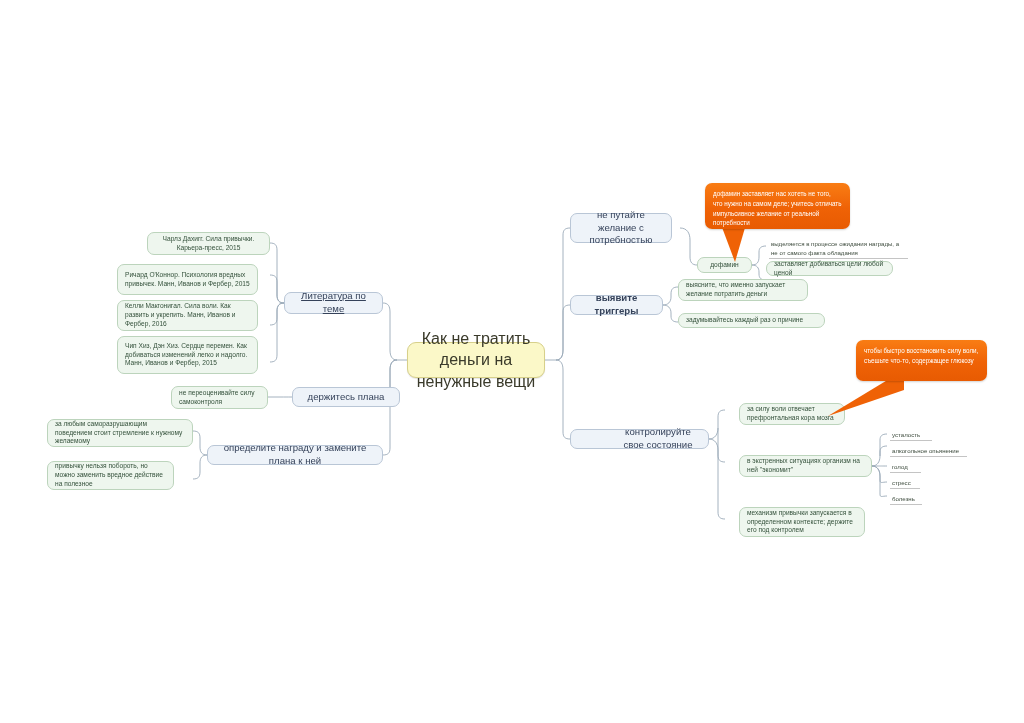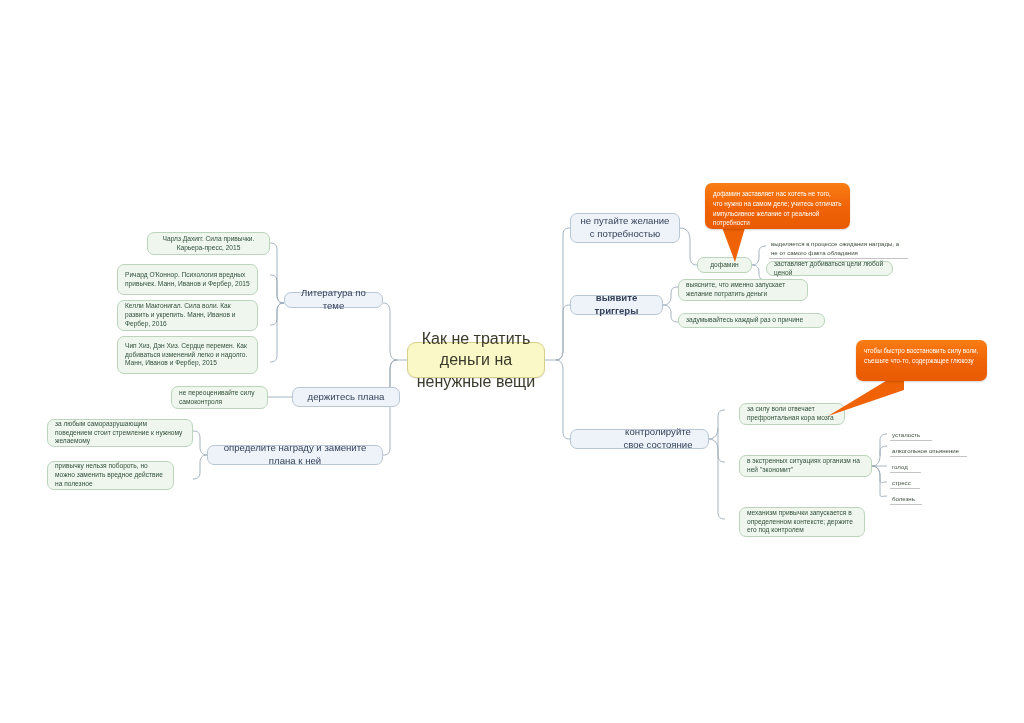--- a/index.html
+++ b/index.html
@@ -131,21 +131,21 @@
       <path d="M872,466 C877,466 880,466 880,466 L880,466 C880,466 882,466 887,466"></path>
       <path d="M872,466 C877,466 880,470 880,476 L880,480 C880,484 882,482 887,482"></path>
       <path d="M872,466 C877,466 880,470 880,476 L880,494 C880,498 882,496 887,496"></path>
     </g>
   </svg>
 
   <div class="node root" style="left:407px;top:342px;width:138px;height:36px;">
     <span>Как не тратить деньги на ненужные вещи</span>
   </div>
 
-  <div class="node lvl1" style="left:284px;top:292px;width:99px;height:16px;">
+  <div class="node lvl1" style="left:284px;top:292px;width:99px;height:22px;text-decoration:underline;">
     <span>Литература по теме</span>
   </div>
 
   <div class="node lvl2 center" style="left:147px;top:232px;width:123px;height:23px;">
     <span>Чарлз Дахигг. Сила привычки. Карьера-пресс, 2015</span>
   </div>
   <div class="node lvl2" style="left:117px;top:264px;width:141px;height:31px;">
     <span>Ричард О'Коннор. Психология вредных привычек. Манн, Иванов и Фербер, 2015</span>
   </div>
   <div class="node lvl2" style="left:117px;top:300px;width:141px;height:31px;">
@@ -165,21 +165,21 @@
   <div class="node lvl1" style="left:207px;top:445px;width:176px;height:20px;">
     <span>определите награду и замените плана к ней</span>
   </div>
   <div class="node lvl2" style="left:47px;top:419px;width:146px;height:28px;">
     <span>за любым саморазрушающим поведением стоит стремление к нужному желаемому</span>
   </div>
   <div class="node lvl2" style="left:47px;top:461px;width:127px;height:29px;">
     <span>привычку нельзя побороть, но можно заменить вредное действие на полезное</span>
   </div>
 
-  <div class="node lvl1" style="left:570px;top:213px;width:110px;height:30px;">
+  <div class="node lvl1" style="left:570px;top:213px;width:102px;height:30px;">
     <span>не путайте желание с потребностью</span>
   </div>
 
   <div class="node lvl2 center" style="left:697px;top:257px;width:55px;height:16px;">
     <span>дофамин</span>
   </div>
 
   <div class="leafline" style="left:769px;top:239px;width:139px;">
     <span>выделяется в процессе ожидания награды, а не от самого факта обладания</span>
   </div>

